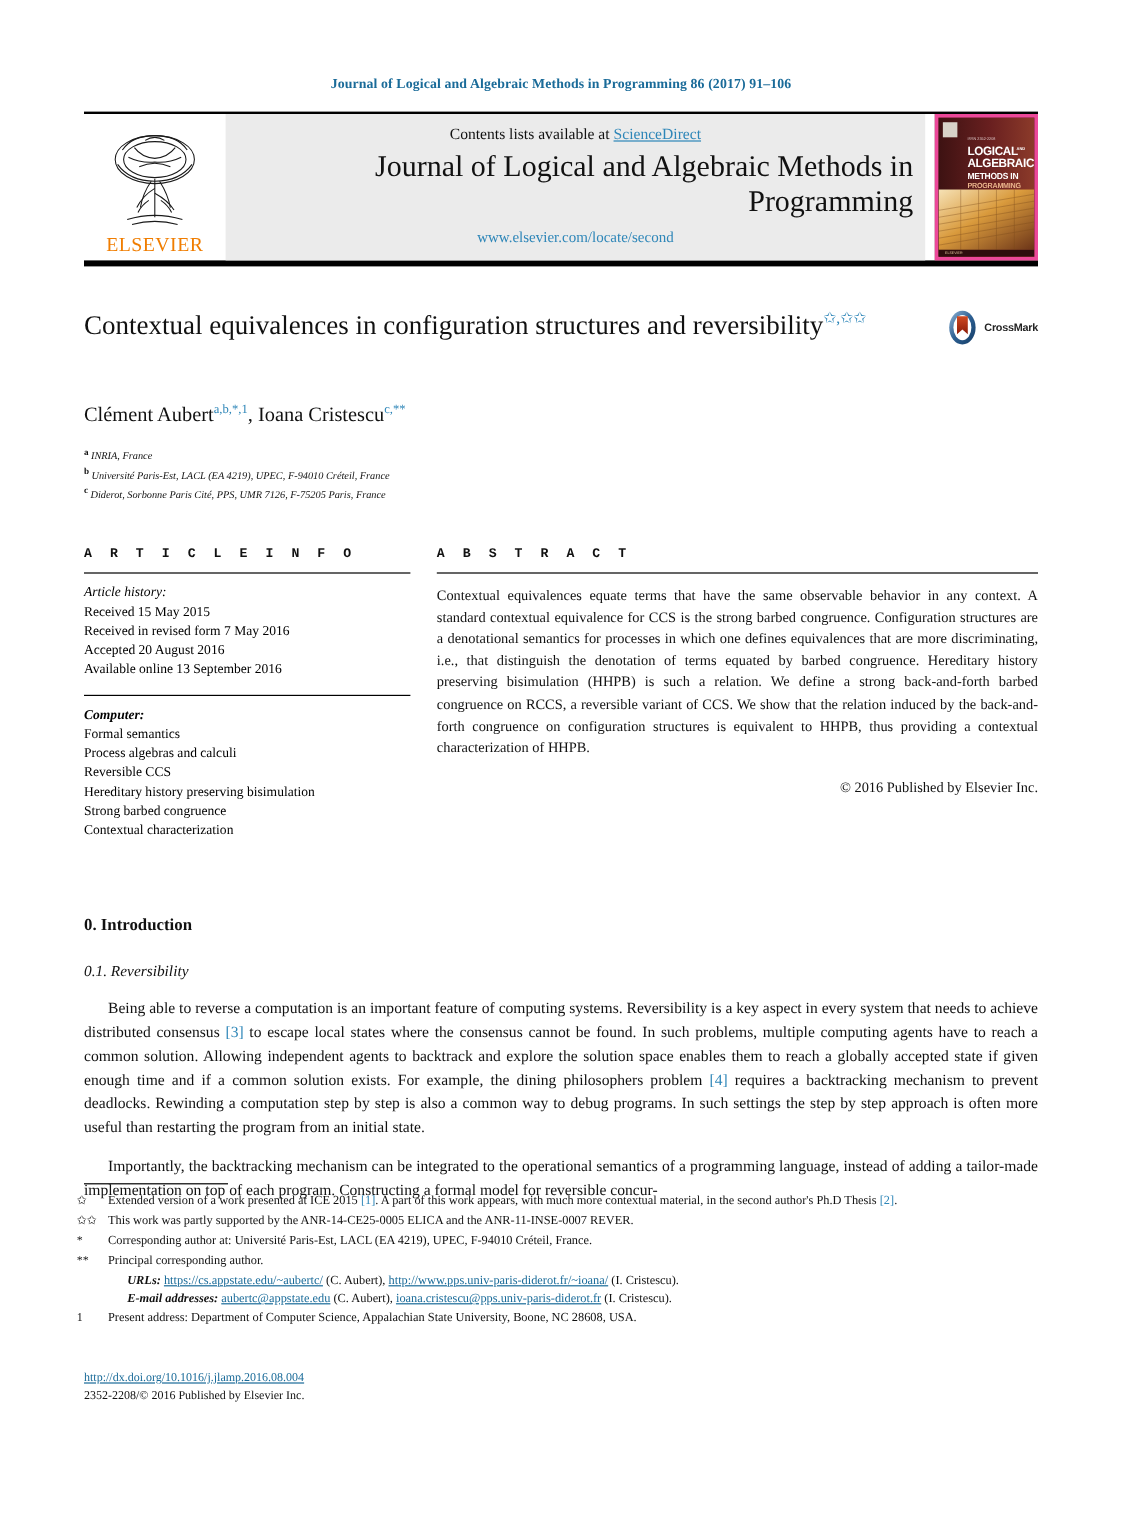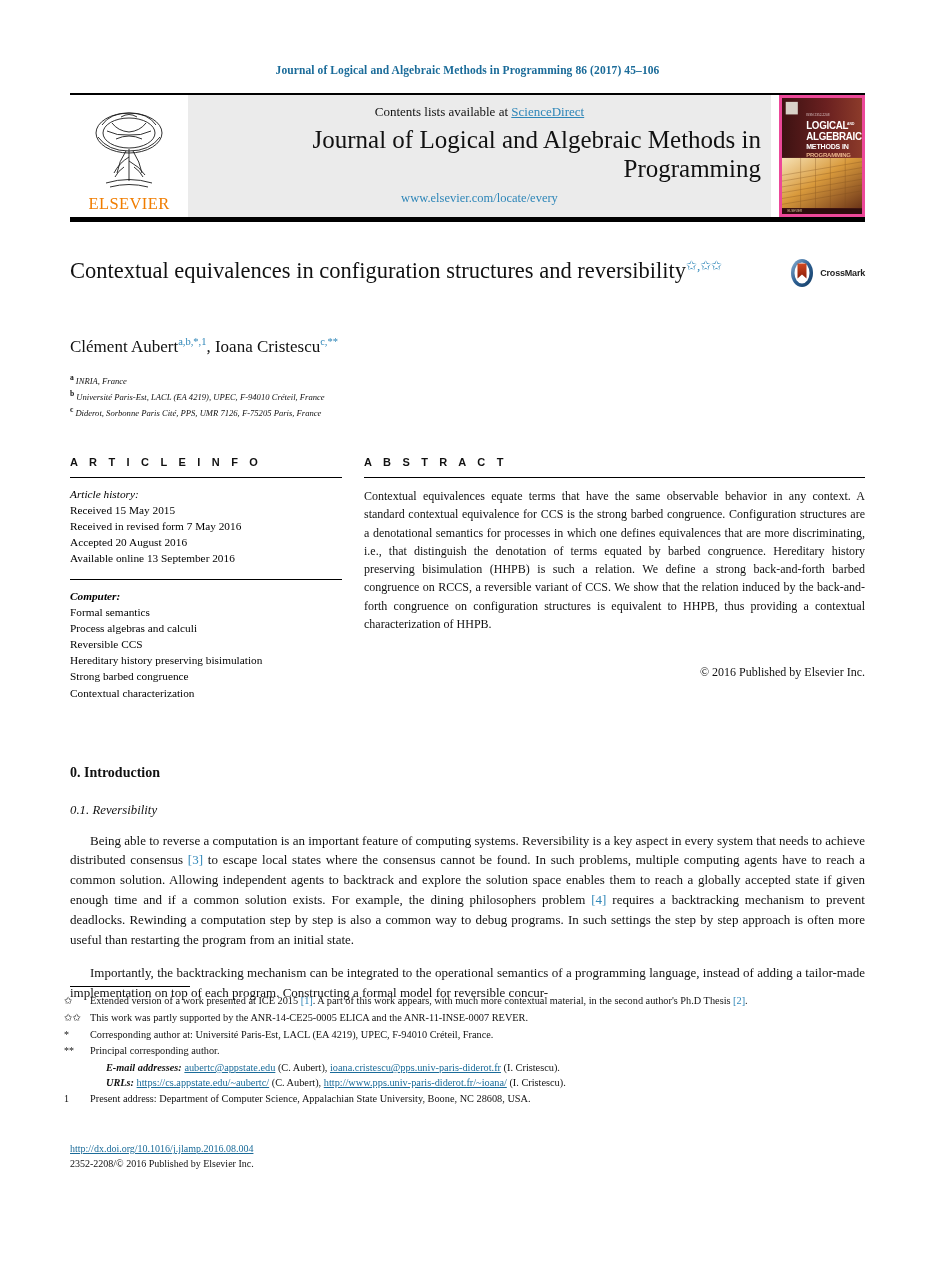--- a/index.html
+++ b/index.html
@@ -175,42 +175,42 @@
     margin-top: 36px;
     display: flex;
     gap: 22px;
   }
   .col-info { width: 272px; flex: 0 0 272px; }
   .col-abstract { flex: 1 1 auto; }
   .sect-label {
     font-size: 11px;
     font-weight: bold;
     letter-spacing: 4.2px;
-    font-family: Liberation Sans, sans-serif;
+    font-family: Liberation Mono, monospace;
     color: #111;
   }
   .thin-rule {
     border-top: 1px solid #000;
     margin-top: 9px;
   }
   .hist-block { margin-top: 8px; font-size: 11.3px; line-height: 1.42; }
   .hist-title { font-style: italic; font-weight: normal; }
   .kw-rule { border-top: 1px solid #000; margin-top: 13px; }
   .kw-block { margin-top: 8px; font-size: 11.3px; line-height: 1.42; }
   .kw-title { font-style: italic; font-weight: bold; }
 
   .abstract-body {
     margin-top: 9px;
     font-size: 12px;
     line-height: 1.52;
     text-align: justify;
     color: #111;
   }
   .copyright {
-    margin-top: 32px;
+    margin-top: 17px;
     text-align: right;
     font-size: 12px;
     color: #111;
   }
 
   
   .body-sect { margin-top: 64px; }
   h2.sec-head {
     font-size: 14px;
     font-weight: bold;
@@ -279,21 +279,21 @@
   .doi { color: #1a6b99; }
   .issn { color: #111; font-weight: normal; }
 </style>
 </head>
 <body>
 
 <div id="page">
 
   <div class="content">
 
-    <div class="running-head">Journal of Logical and Algebraic Methods in Programming 86 (2017) 45–106</div>
+    <div class="running-head">Journal of Logical and Algebraic Methods in Programming 86 (2017) 91–106</div>
 
     <div class="masthead-rule-top"></div>
 
     <div class="masthead">
 
       <div class="elsevier-logo">
         <svg class="tree-svg" width="86" height="88" viewBox="0 0 86 88">
           <g stroke="#1a1a1a" stroke-width="0.9" fill="none">
             <ellipse cx="43" cy="28" rx="33" ry="20"></ellipse>
             <ellipse cx="43" cy="28" rx="26" ry="15"></ellipse>
@@ -315,21 +315,21 @@
           </g>
         </svg>
         <div class="elsevier-word">ELSEVIER</div>
       </div>
 
       <div class="masthead-center">
         <div class="contents-line">
           <span>Contents lists available at </span><a class="sciencedirect" href="#">ScienceDirect</a>
         </div>
         <div class="journal-name">Journal of Logical and Algebraic Methods in Programming</div>
-        <div class="journal-url">www.elsevier.com/locate/every</div>
+        <div class="journal-url">www.elsevier.com/locate/second</div>
       </div>
 
       <div class="cover-thumb">
         <svg width="100%" height="100%" viewBox="0 0 86 120" preserveAspectRatio="none">
           <defs>
             <linearGradient id="coverTop" x1="0" y1="0" x2="1" y2="0">
               <stop offset="0%" stop-color="#3d1212"></stop>
               <stop offset="55%" stop-color="#6a2020"></stop>
               <stop offset="100%" stop-color="#8c3b2a"></stop>
             </linearGradient>
@@ -448,23 +448,23 @@
     <div class="fn-rule"></div>
 
     <div class="fn"><span class="fn-sym">✩</span><span>Extended version of a work presented at ICE 2015 </span><span class="cite">[1]</span><span>. A part of this work appears, with much more contextual material, in the second author's Ph.D Thesis </span><span class="cite">[2]</span><span>.</span></div>
 
     <div class="fn"><span class="fn-sym">✩✩</span><span>This work was partly supported by the ANR-14-CE25-0005 ELICA and the ANR-11-INSE-0007 REVER.</span></div>
 
     <div class="fn"><span class="fn-sym">*</span><span>Corresponding author at: Université Paris-Est, LACL (EA 4219), UPEC, F-94010 Créteil, France.</span></div>
 
     <div class="fn"><span class="fn-sym">**</span><span>Principal corresponding author.</span></div>
 
+    <div class="fn-sub"><span class="fn-ital">URLs:</span> <a class="link" href="#">https://cs.appstate.edu/~aubertc/</a><span> (C. Aubert), </span><a class="link" href="#">http://www.pps.univ-paris-diderot.fr/~ioana/</a><span> (I. Cristescu).</span></div>
+
     <div class="fn-sub"><span class="fn-ital">E-mail addresses:</span> <a class="link" href="#">aubertc@appstate.edu</a><span> (C. Aubert), </span><a class="link" href="#">ioana.cristescu@pps.univ-paris-diderot.fr</a><span> (I. Cristescu).</span></div>
-
-    <div class="fn-sub"><span class="fn-ital">URLs:</span> <a class="link" href="#">https://cs.appstate.edu/~aubertc/</a><span> (C. Aubert), </span><a class="link" href="#">http://www.pps.univ-paris-diderot.fr/~ioana/</a><span> (I. Cristescu).</span></div>
 
     <div class="fn"><span class="fn-sym">1</span><span>Present address: Department of Computer Science, Appalachian State University, Boone, NC 28608, USA.</span></div>
   </div>
 
   <div class="bottom-block">
     <div><a class="doi" href="#">http://dx.doi.org/10.1016/j.jlamp.2016.08.004</a></div>
     <div class="issn">2352-2208/© 2016 Published by Elsevier Inc.</div>
   </div>
 
 </div>

